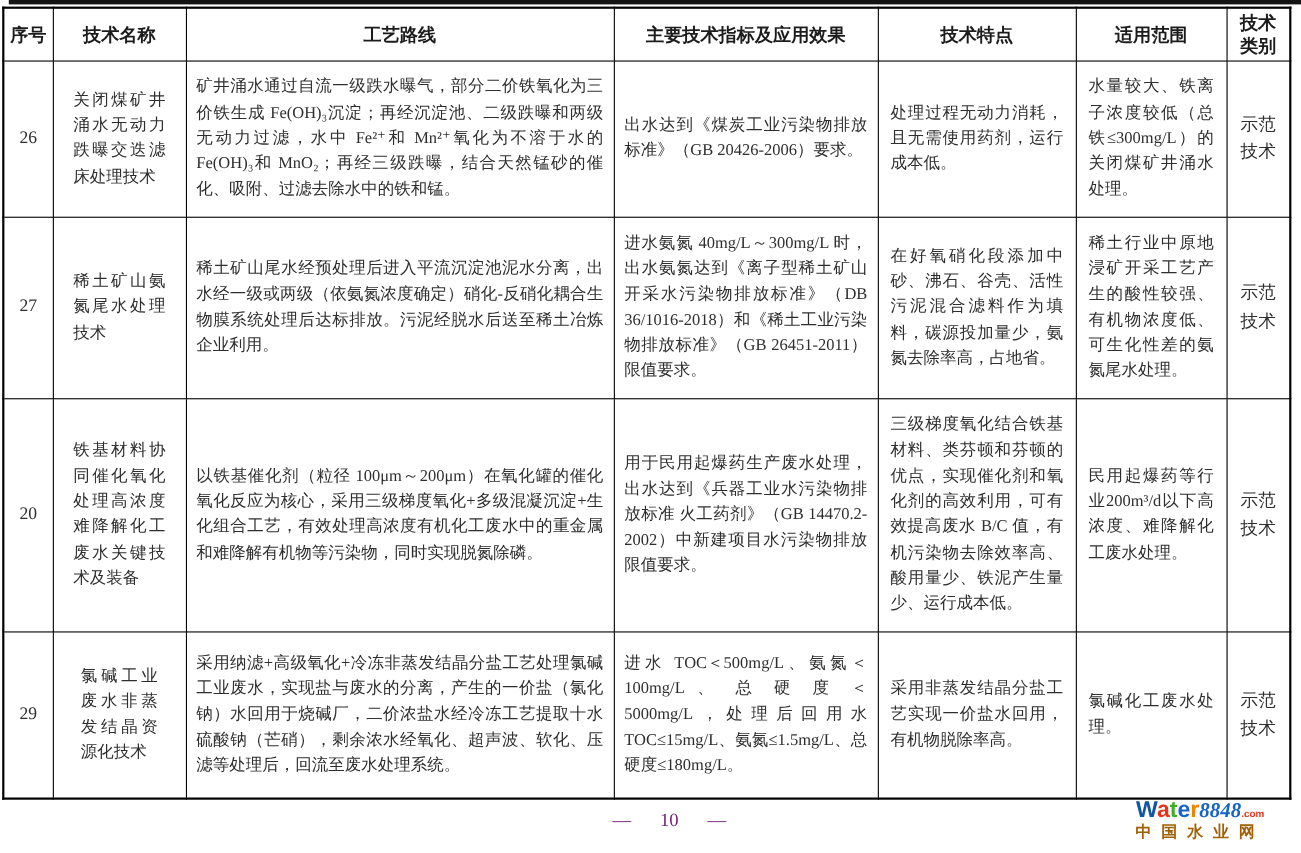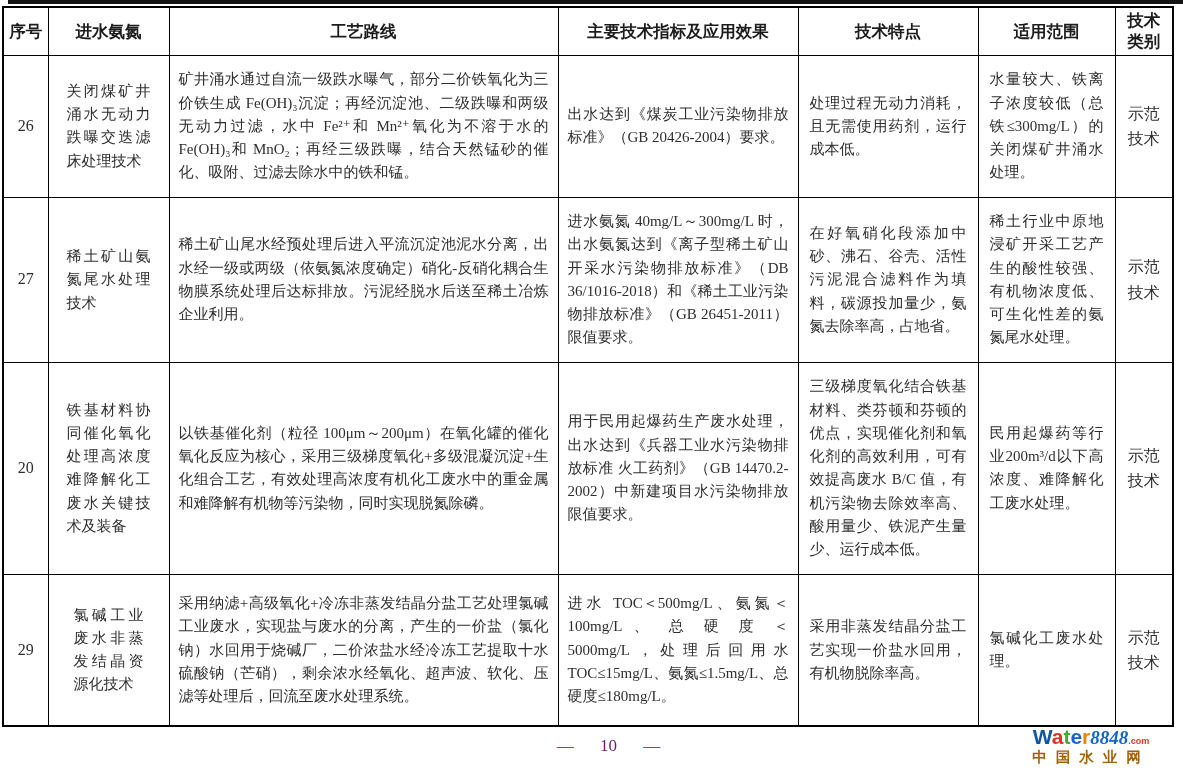--- a/index.html
+++ b/index.html
@@ -60,38 +60,38 @@
       <col style="width:121px">
       <col style="width:389px">
     <col style="width:240px">
       <col style="width:180px">
       <col style="width:137px">
     <col style="width:58px">
   </colgroup>
   <tbody>
       <tr style="height:44px">
     <th>序号</th>
-    <th>进水氨氮</th>
+    <th>技术名称</th>
     <th>工艺路线</th>
     <th>主要技术指标及应用效果</th>
     <th>技术特点</th>
     <th>适用范围</th>
     <th>技术类别</th>
   </tr>
 
   <tr style="height:142px">
     <td class="c-num">26</td>
     <td class="c-name">
           <div class="jt">关闭煤矿井涌水无动力跌曝交迭滤床处理技术</div>
         </td>
     <td class="c-process">
           <div class="jt">矿井涌水通过自流一级跌水曝气，部分二价铁氧化为三价铁生成 Fe(OH)₃沉淀；再经沉淀池、二级跌曝和两级无动力过滤，水中 Fe²⁺和 Mn²⁺氧化为不溶于水的 Fe(OH)₃和 MnO₂；再经三级跌曝，结合天然锰砂的催化、吸附、过滤去除水中的铁和锰。</div>
         </td>
     <td class="c-ind">
-          <div class="jt">出水达到《煤炭工业污染物排放标准》（GB 20426-2004）要求。</div>
+          <div class="jt">出水达到《煤炭工业污染物排放标准》（GB 20426-2006）要求。</div>
         </td>
     <td class="c-feat">
           <div class="jt">处理过程无动力消耗，且无需使用药剂，运行成本低。</div>
         </td>
     <td class="c-scope">
           <div class="jt">水量较大、铁离子浓度较低（总铁≤300mg/L）的关闭煤矿井涌水处理。</div>
         </td>
     <td class="c-cat">示范技术</td>
   </tr>
 

